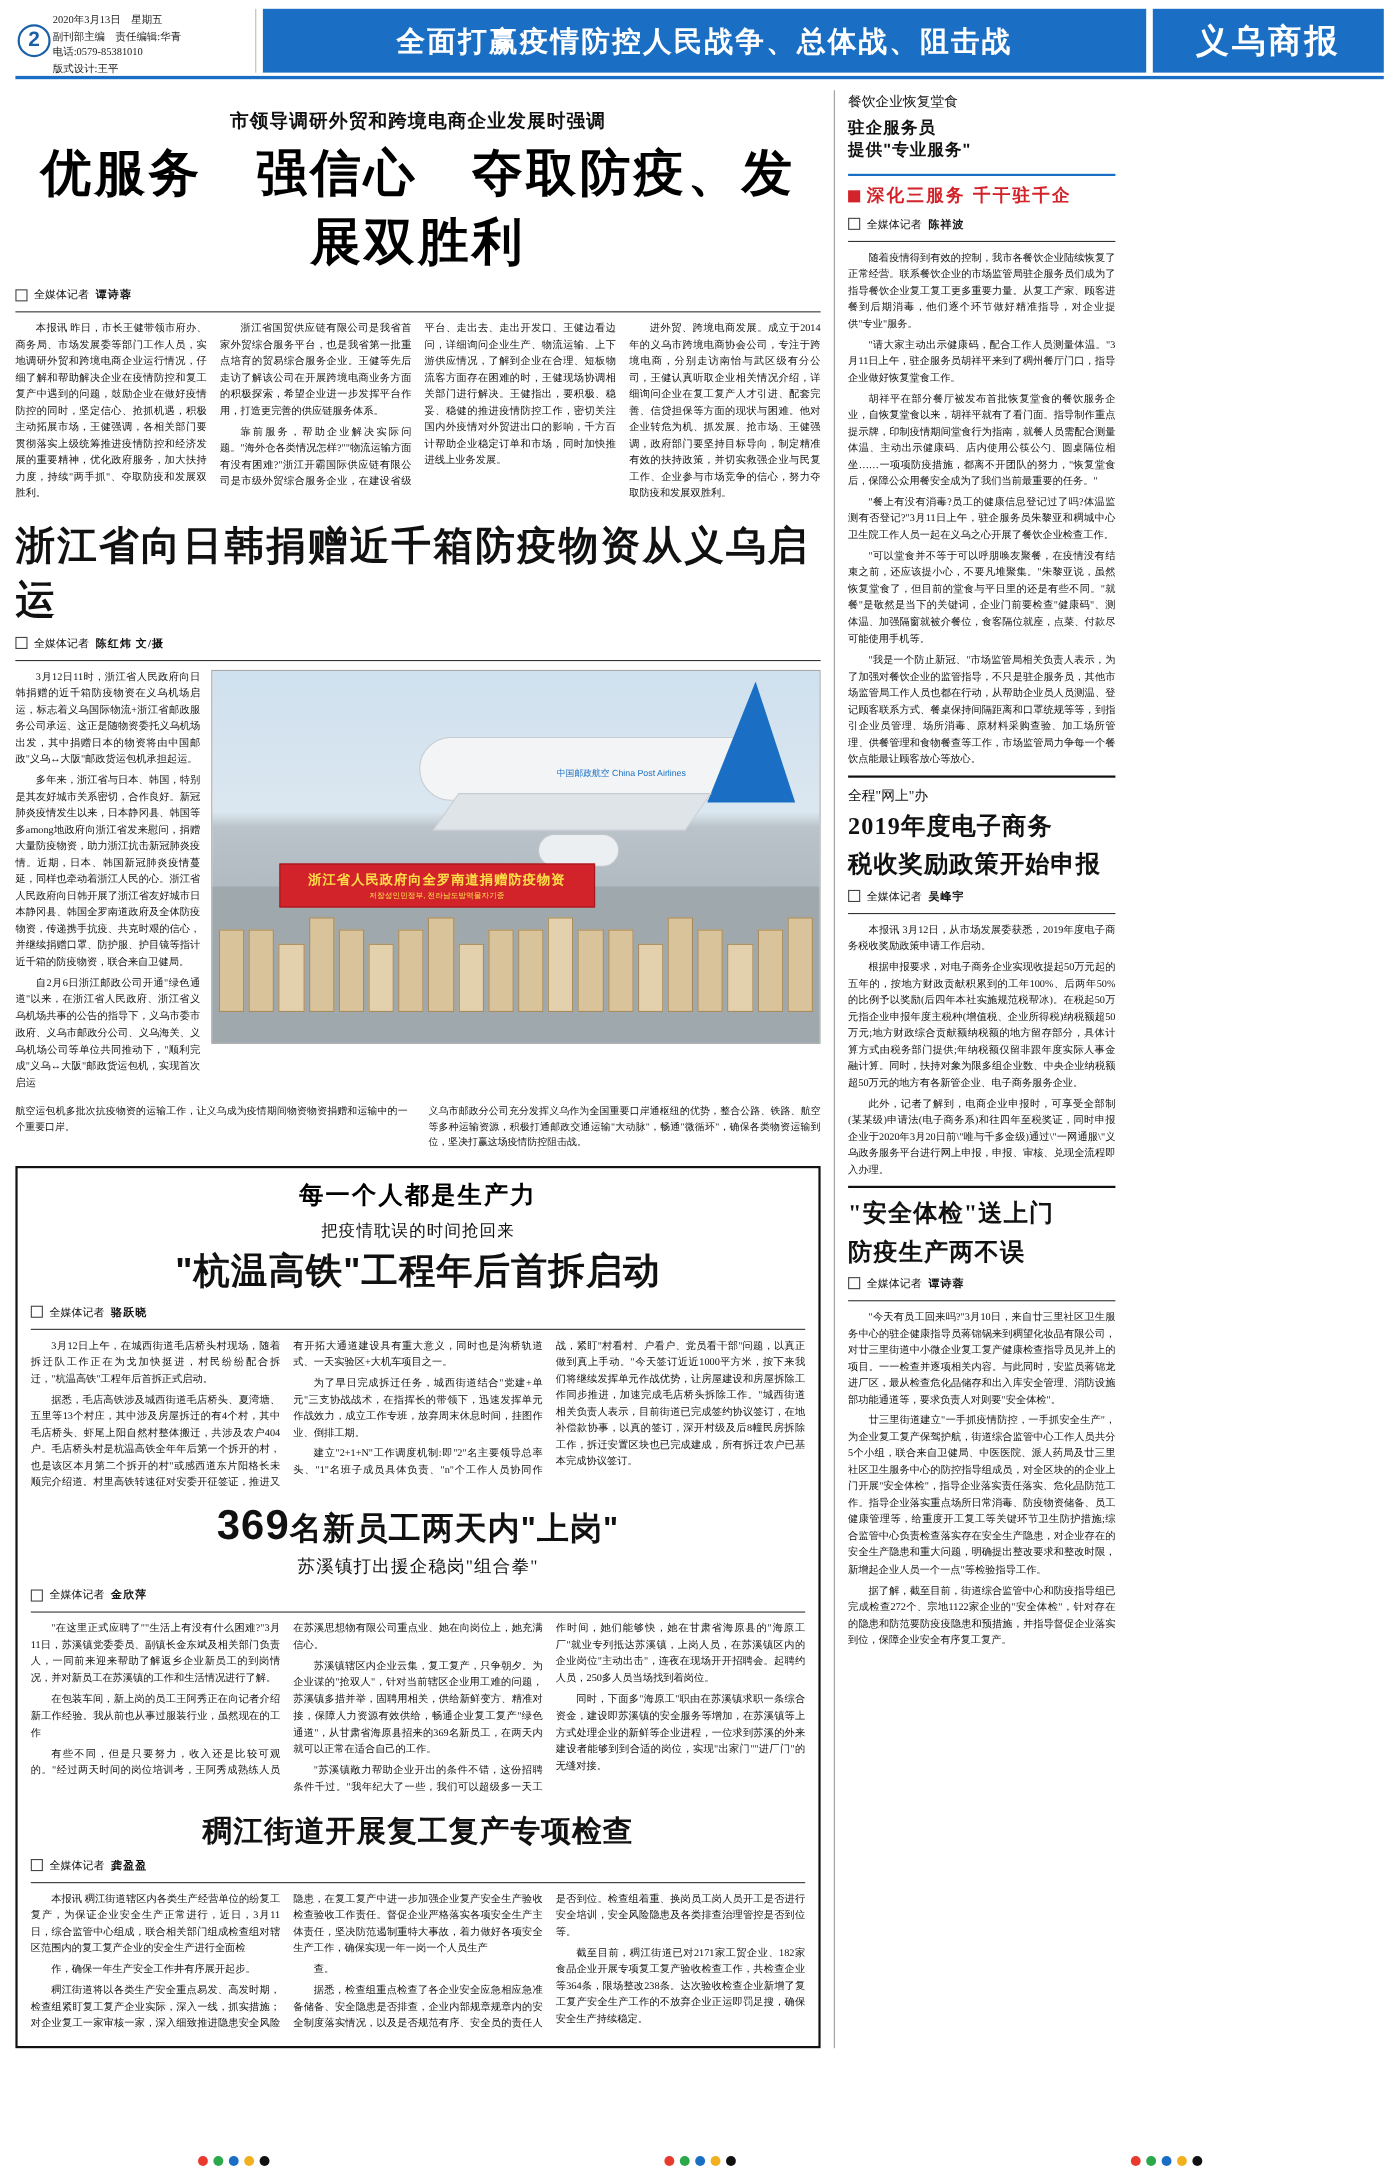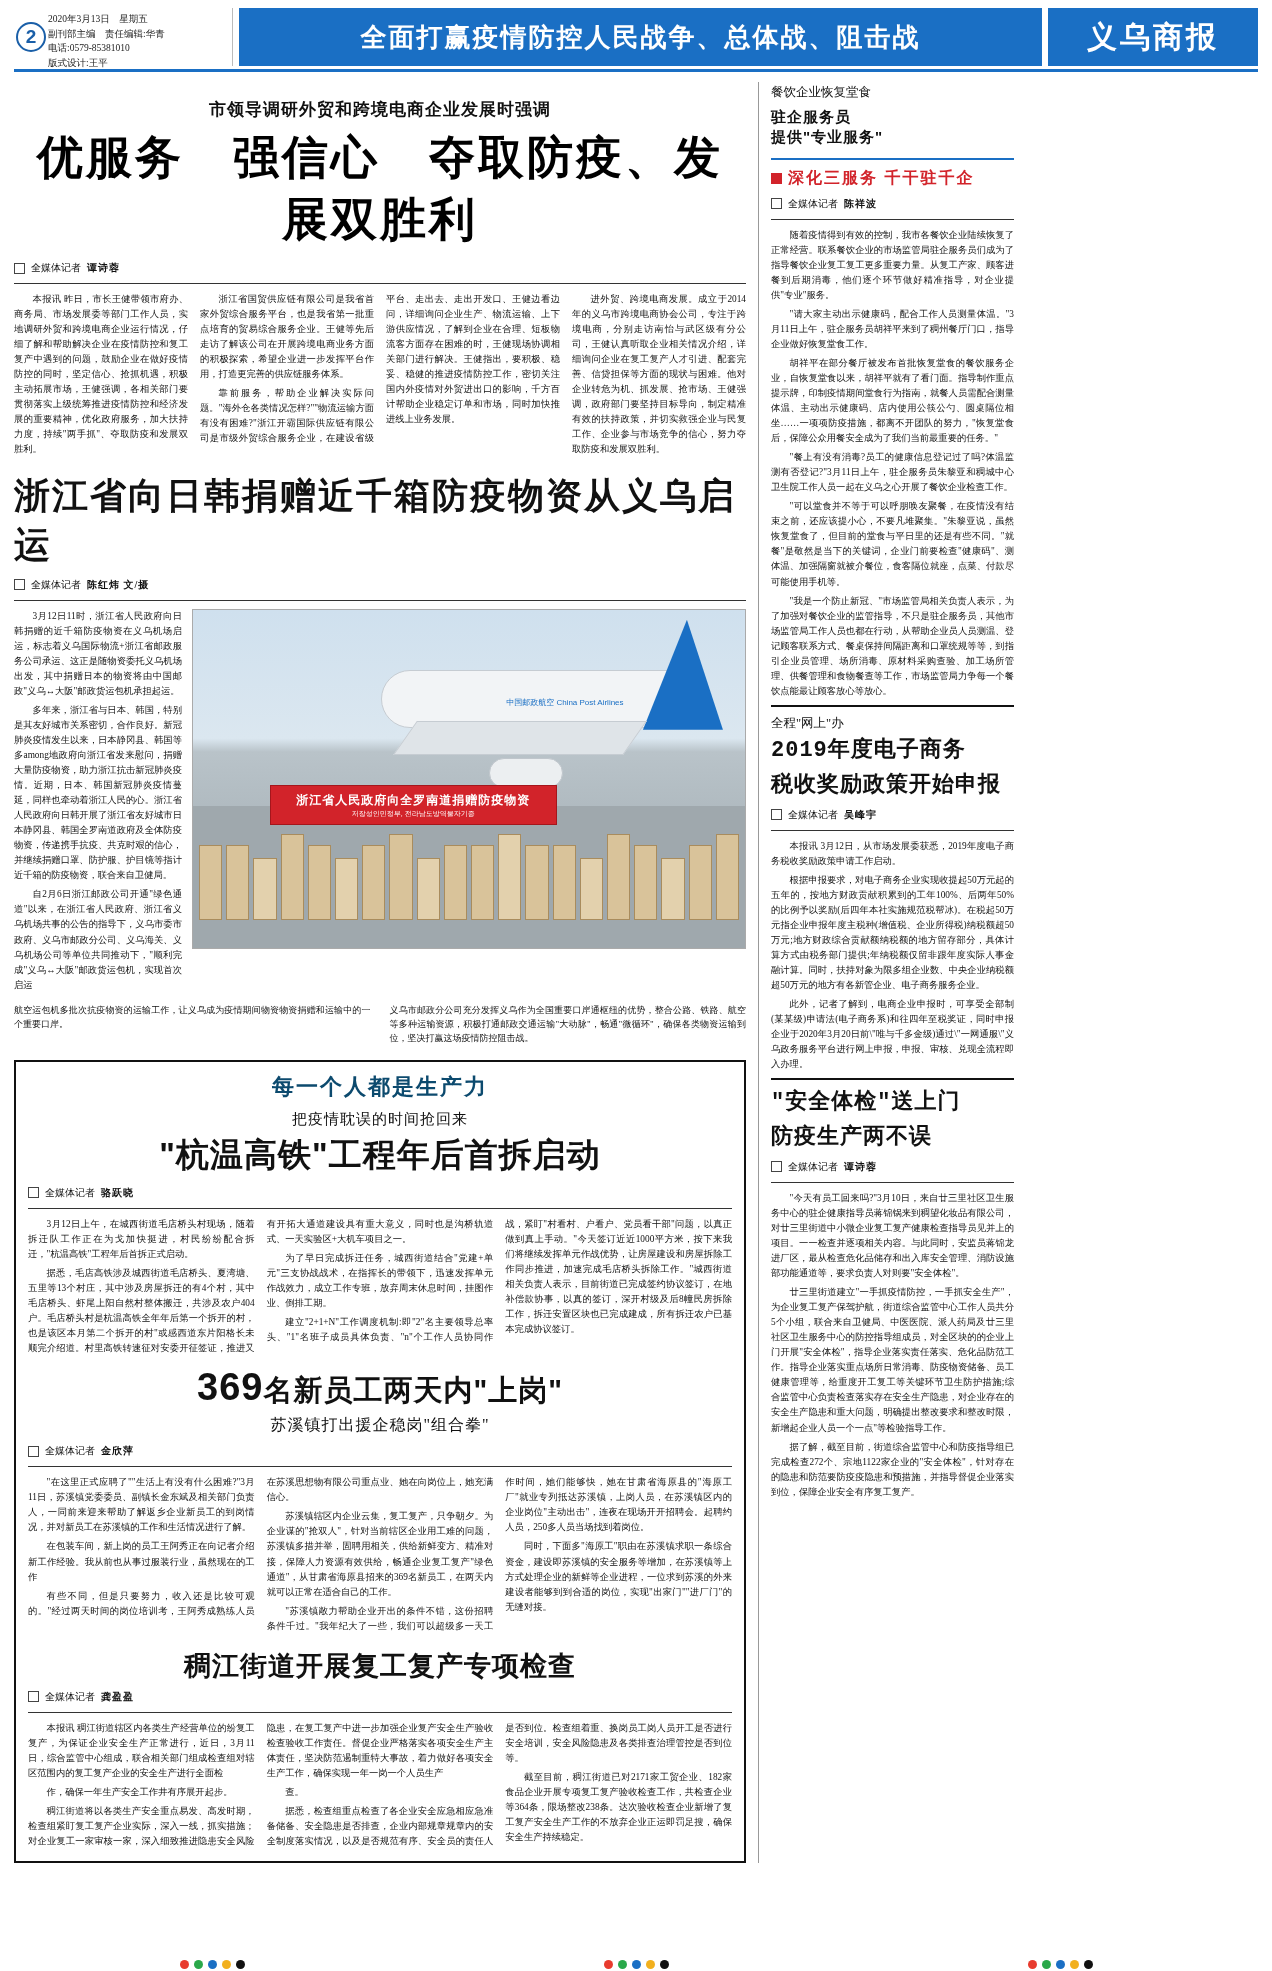--- a/index.html
+++ b/index.html
@@ -70,53 +70,52 @@
     background:linear-gradient(#cfe0ee 0%, #dbe7f0 38%, #b9c3c9 42%, #9aa5ab 100%);
     border:1px solid #aaa;
   }
   .plane-body{ position:absolute; right:8%; top:18%; width:58%; height:58px; background:#f2f4f6; border-radius:40px 18px 18px 40px; border:1px solid #c6ccd2;}
   .plane-tail{ position:absolute; right:4%; top:3%; width:80px; height:110px; background:#1a6fc4; clip-path:polygon(55% 0,100% 100%,0 100%); }
   .plane-wing{ position:absolute; right:20%; top:33%; width:230px; height:34px; background:#dfe4e8; transform:skewX(-35deg); border:1px solid #c6ccd2;}
   .plane-eng{ position:absolute; right:33%; top:44%; width:74px; height:30px; background:#eceff1; border-radius:16px; border:1px solid #c0c6cc;}
   .plane-txt{ position:absolute; right:22%; top:26%; font-size:8px; color:#1a6fc4; font-family:"Liberation Sans",sans-serif;}
   .tarmac{ position:absolute; left:0; bottom:0; width:100%; height:42%; background:#9fa8ad; }
   .banner-red{
-    position:absolute; left:11%; top:52%; width:52%; height:40px; background:#d2232a; color:#ffffff;
+    position:absolute; left:11%; top:52%; width:52%; height:40px; background:#d2232a; color:#fde047;
     display:flex; flex-direction:column; align-items:center; justify-content:center;
     font-family:"Liberation Sans",sans-serif; font-size:12px; font-weight:bold; letter-spacing:1px;
     border:1px solid #a5161c;
-    margin-left:16px;
   }
   .banner-red small{ font-size:7px; font-weight:normal; letter-spacing:0; }
   .boxes{ position:absolute; left:0; bottom:8%; width:100%; height:32%; display:flex; gap:4px; padding:0 6px; align-items:flex-end;}
   .boxes i{ flex:1; background:#d9c39a; border:1px solid #a98c5d; height:70%; display:block; }
   .boxes i:nth-child(3n){ height:58%; background:#e3d1ad; }
   .boxes i:nth-child(4n){ height:80%; background:#cfb display; }
   .caption { display:flex; gap:19px; font-size:9px; line-height:1.6; margin-top:4px;justify-content:space-between; }
   .caption div { flex:1; text-align:justify; }
 
   
   .feature-box { border:2px solid #111; padding:10px 12px 12px; margin-top:14px; }
-  .feat-title { text-align:center; color:#0c4a6e; font-family:"Liberation Sans",sans-serif; font-weight:bold; font-size:22px; letter-spacing:2px; }
+  .feat-title { text-align:center; color:#000000; font-family:"Liberation Sans",sans-serif; font-weight:bold; font-size:22px; letter-spacing:2px; }
   .feat-sub { text-align:center; font-size:15px; margin:8px 0 4px; letter-spacing:1px; }
   .feat-head { text-align:center; font-family:"Liberation Sans",sans-serif; font-weight:bold; font-size:33px; letter-spacing:1px; margin:4px 0 8px; }
   .feat-head2 { text-align:center; font-family:"Liberation Sans",sans-serif; font-weight:bold; font-size:29px; letter-spacing:1px; margin:10px 0 4px; }
   .feat-head2 .num { font-size:38px; }
   .feat-sub2 { text-align:center; font-size:16px; letter-spacing:1px; margin-bottom:8px; }
   .feat-head3 { text-align:center; font-family:"Liberation Sans",sans-serif; font-weight:bold; font-size:27px; letter-spacing:1px; margin:14px 0 6px; }
 
   
   .r-kicker { font-size:12.5px; margin:2px 0 6px; }
   .r-head { font-family:"Liberation Sans",sans-serif; font-weight:bold; font-size:15px; line-height:1.35; letter-spacing:1px; }
   .r-rule-blue { border:0; border-top:2px solid #1a6fc4; margin:10px 0 8px; }
   .r-redline { display:flex; align-items:center; gap:6px; color:#d2232a; font-family:"Liberation Sans",sans-serif; font-weight:bold; font-size:16px; letter-spacing:2px; margin:6px 0 8px;}
   .r-redline .sq{ width:11px;height:11px;background:#d2232a; display:inline-block;}
   .r-body { font-size:9.3px; line-height:1.62; text-align:justify; }
   .r-body p { margin:0 0 4px; text-indent:2em; }
-  .r-head2 { font-family:Liberation Mono, monospace; font-weight:bold; font-size:22px; line-height:1.4; letter-spacing:1px; margin-top:4px;}
+  .r-head2 { font-family:Liberation Serif, serif; font-weight:bold; font-size:22px; line-height:1.4; letter-spacing:1px; margin-top:4px;}
   .r-label { font-size:12.5px; margin-bottom:4px; }
 
   
   .footer { position:absolute; bottom:10px; left:0; width:100%; display:flex; justify-content:space-around; }
   .dots { display:flex; gap:5px; }
   .dots i { width:9px;height:9px;border-radius:50%; display:block; }
 </style>
 </head>
 <body>
 

